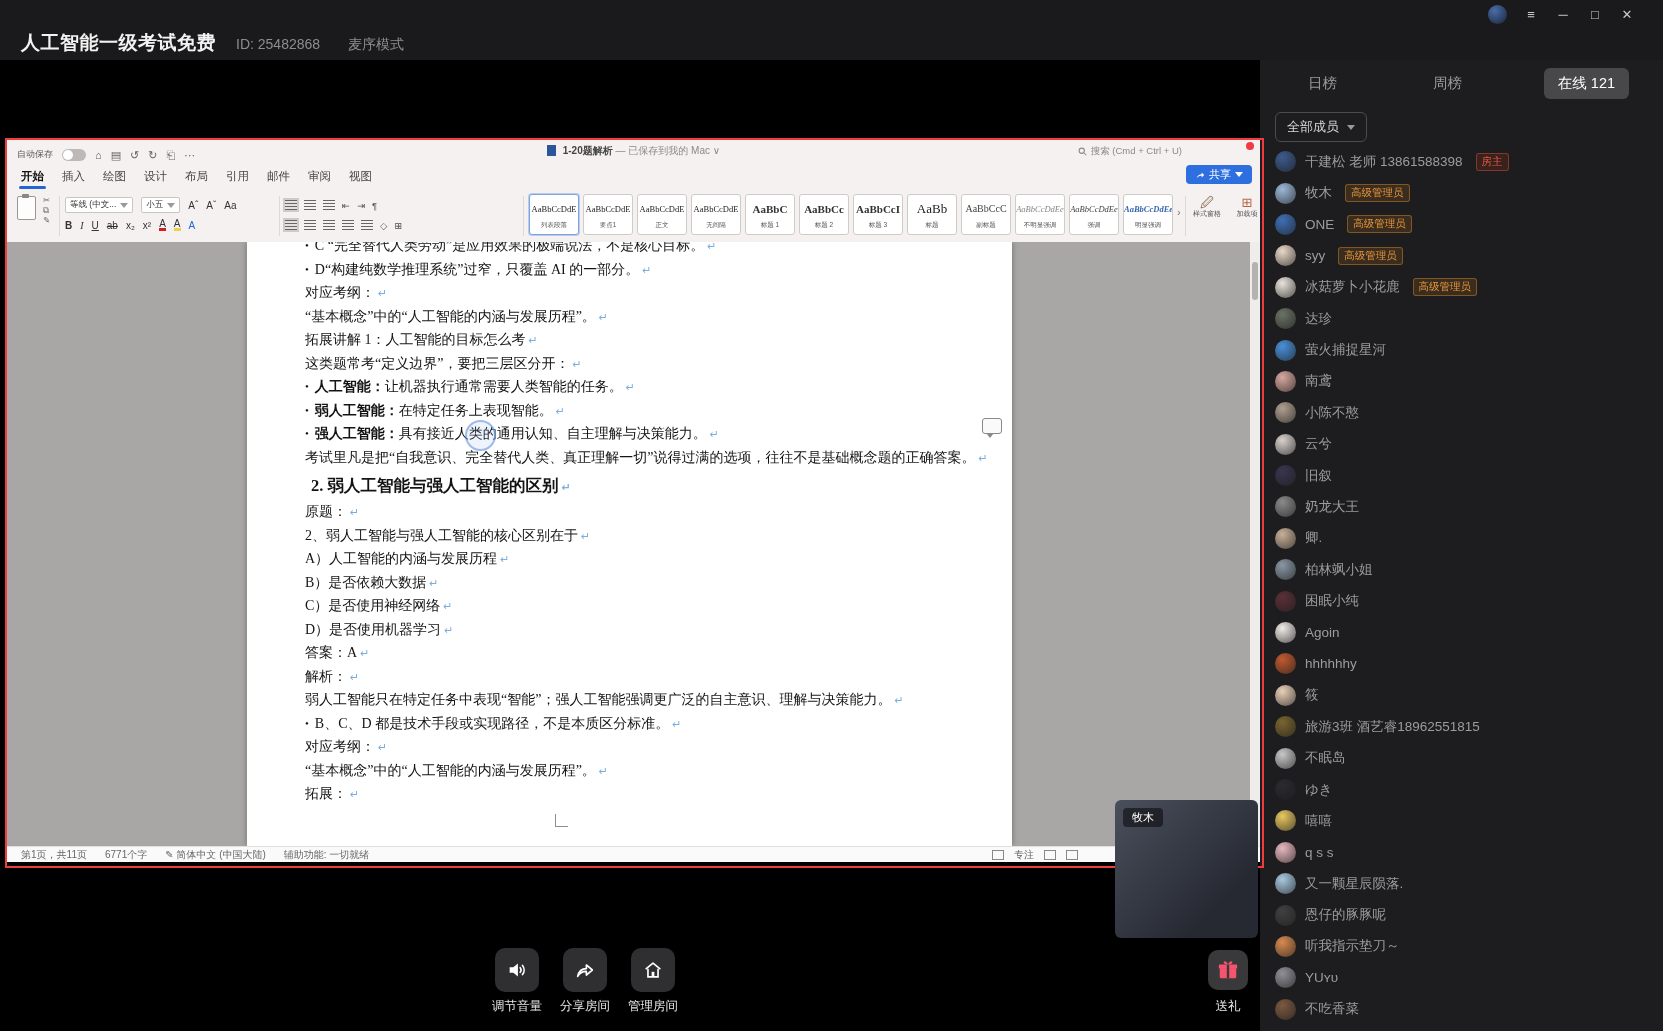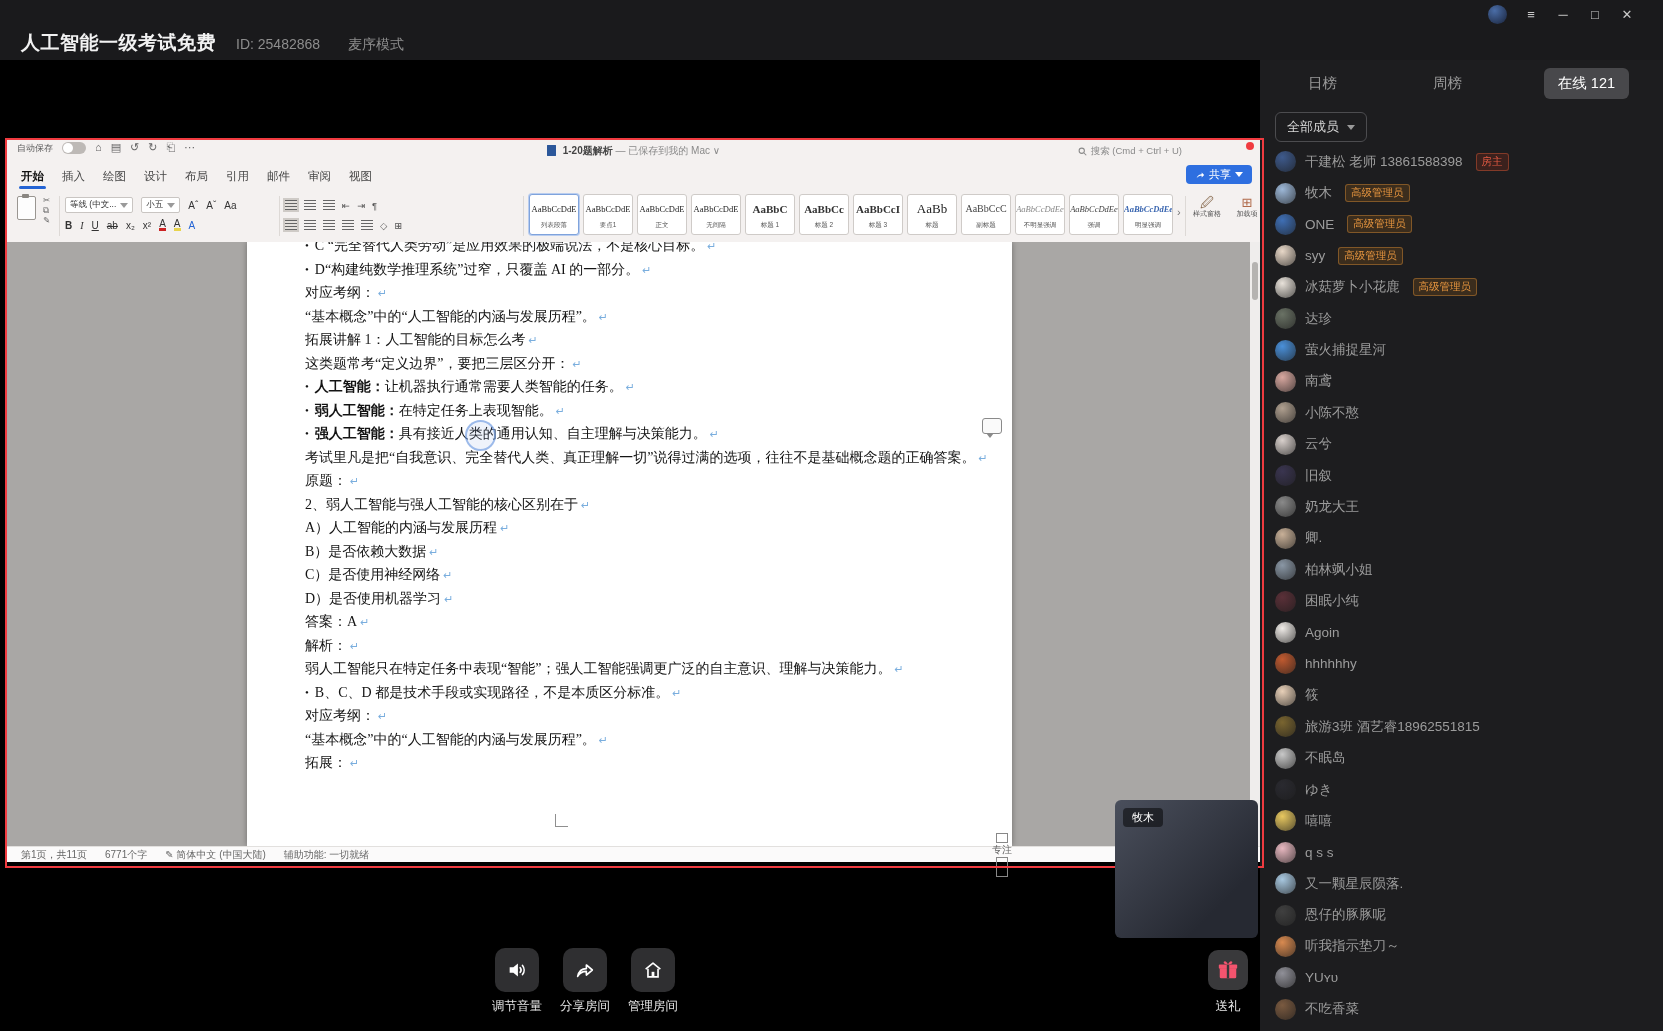--- a/index.html
+++ b/index.html
@@ -39,21 +39,21 @@
   .m-ava{width:21px;height:21px;border-radius:50%;flex:0 0 auto;}
   .m-name{color:#9c9c9c;font-size:13.5px;white-space:nowrap;}
   .m-badge{font-size:10.5px;padding:1px 5px;border-radius:3px;margin-left:4px;white-space:nowrap;}
   .m-badge.owner{color:#e25a43;background:rgba(140,45,25,.28);border:1px solid rgba(190,80,50,.55);}
   .m-badge.admin{color:#e6953f;background:rgba(150,95,25,.25);border:1px solid rgba(200,130,50,.5);}
   
   #share-border{position:absolute;left:5px;top:138px;width:1255px;height:726px;border:2px solid #f03b40;z-index:5;pointer-events:none;}
   #share-dot{position:absolute;left:1246px;top:142px;width:8px;height:8px;border-radius:50%;background:#f03b40;z-index:6;}
   #word{position:absolute;left:7px;top:140px;width:1253px;height:722px;background:#f4f1f0;z-index:3;color:#3c3c3c;}
   #w-title{position:relative;height:22px;font-size:10px;color:#5a5a5a;}
-  #w-title-left{position:absolute;left:10px;top:2px;display:flex;align-items:flex-start;gap:9px;}
+  #w-title-left{position:absolute;left:10px;top:8px;display:flex;align-items:flex-end;gap:9px;}
   #autosave-toggle{width:24px;height:12px;border-radius:6px;background:#bdb9b6;position:relative;}
   #autosave-toggle::after{content:"";position:absolute;left:1px;top:1px;width:10px;height:10px;border-radius:50%;background:#fff;}
   .wt-ic{color:#666;font-size:11px;line-height:11px;}
   #w-title-center{position:absolute;left:0;right:0;top:4px;text-align:center;font-size:10px;color:#444;}
   #w-doc-ic{display:inline-block;width:9px;height:11px;background:#2b579a;border-radius:1px;vertical-align:-2px;margin-right:4px;
       box-shadow:inset 0 -2px 0 #2b579a,inset 0 2px 0 #2b579a;}
   #w-doc-title{font-weight:bold;}
   #w-saved{color:#8a8a8a;}
   #w-search{position:absolute;right:78px;top:5px;color:#8a8a8a;font-size:9.5px;display:flex;gap:4px;align-items:center;}
   #w-tabs{position:relative;height:28px;display:flex;align-items:center;gap:14px;padding-left:12px;}
@@ -112,21 +112,21 @@
   #comment-ic{position:absolute;left:975px;top:176px;width:18px;height:14px;border:1px solid #8a8a8a;
       border-radius:3px;background:#fafafa;}
   #comment-ic::after{content:"";position:absolute;left:3px;bottom:-5px;border-left:4px solid transparent;
       border-right:4px solid transparent;border-top:5px solid #8a8a8a;}
   .cropmark{position:absolute;width:12px;height:12px;}
   #crop-l{left:308px;top:572px;border-left:1px solid #8f8f8f;border-bottom:1px solid #8f8f8f;}
   #crop-r{left:914px;top:572px;border-right:1px solid #8f8f8f;border-bottom:1px solid #8f8f8f;}
   
   #w-status{position:absolute;left:0;bottom:0;width:100%;height:16px;background:#fbfafa;border-top:1px solid #e2e0de;
       display:flex;align-items:center;padding:0 14px;box-sizing:border-box;font-size:10px;color:#666;gap:18px;}
-  #ws-right{position:absolute;left:985px;display:flex;align-items:center;gap:0;flex-direction:column;}
+  #ws-right{position:absolute;left:985px;display:flex;align-items:center;gap:10px;}
   .ws-ic{display:inline-block;width:10px;height:8px;border:1px solid #888;}
   
   .act-btn{position:absolute;top:948px;width:44px;height:44px;border-radius:10px;background:#2f2f31;
       display:flex;align-items:center;justify-content:center;z-index:4;}
   .act-label{position:absolute;top:998px;width:70px;text-align:center;color:#e5e5e5;font-size:12.5px;z-index:4;}
   #gift-btn{position:absolute;left:1208px;top:950px;width:40px;height:40px;border-radius:10px;background:#39393b;
       display:flex;align-items:center;justify-content:center;z-index:4;}
   #gift-label{position:absolute;left:1193px;top:998px;width:70px;text-align:center;color:#e5e5e5;font-size:12.5px;z-index:4;}
   
   #video-tile{position:absolute;left:1115px;top:800px;width:143px;height:138px;border-radius:6px;z-index:7;
@@ -363,20 +363,21 @@
             <div class="dl bullet"><span class="blt">•</span><span>C “完全替代人类劳动”是应用效果的极端说法，不是核心目标。</span><span class="pmark">↵</span></div>
             <div class="dl bullet"><span class="blt">•</span><span>D“构建纯数学推理系统”过窄，只覆盖 AI 的一部分。</span><span class="pmark">↵</span></div>
             <div class="dl bold"><span>对应考纲：</span><span class="pmark">↵</span></div>
             <div class="dl normal"><span>“基本概念”中的“人工智能的内涵与发展历程”。</span><span class="pmark">↵</span></div>
             <div class="dl bold"><span>拓展讲解 1：人工智能的目标怎么考</span><span class="pmark">↵</span></div>
             <div class="dl normal"><span>这类题常考“定义边界”，要把三层区分开：</span><span class="pmark">↵</span></div>
             <div class="dl bullet"><span class="blt">•</span><b>人工智能：</b><span>让机器执行通常需要人类智能的任务。</span><span class="pmark">↵</span></div>
             <div class="dl bullet"><span class="blt">•</span><b>弱人工智能：</b><span>在特定任务上表现智能。</span><span class="pmark">↵</span></div>
             <div class="dl bullet"><span class="blt">•</span><b>强人工智能：</b><span>具有接近人类的通用认知、自主理解与决策能力。</span><span class="pmark">↵</span><span class="halo"></span></div>
             <div class="dl normal"><span>考试里凡是把“自我意识、完全替代人类、真正理解一切”说得过满的选项，往往不是基础概念题的正确答案。</span><span class="pmark">↵</span></div>
+            <div class="dl heading"><span>2. 弱人工智能与强人工智能的区别</span><span class="pmark">↵</span></div>
             <div class="dl bold"><span>原题：</span><span class="pmark">↵</span></div>
             <div class="dl normal"><span>2、弱人工智能与强人工智能的核心区别在于</span><span class="pmark">↵</span></div>
             <div class="dl normal"><span>A）人工智能的内涵与发展历程</span><span class="pmark">↵</span></div>
             <div class="dl normal"><span>B）是否依赖大数据</span><span class="pmark">↵</span></div>
             <div class="dl normal"><span>C）是否使用神经网络</span><span class="pmark">↵</span></div>
             <div class="dl normal"><span>D）是否使用机器学习</span><span class="pmark">↵</span></div>
             <div class="dl bold"><span>答案：A</span><span class="pmark">↵</span></div>
             <div class="dl bold"><span>解析：</span><span class="pmark">↵</span></div>
             <div class="dl normal"><span>弱人工智能只在特定任务中表现“智能”；强人工智能强调更广泛的自主意识、理解与决策能力。</span><span class="pmark">↵</span></div>
             <div class="dl bullet"><span class="blt">•</span><span>B、C、D 都是技术手段或实现路径，不是本质区分标准。</span><span class="pmark">↵</span></div>

